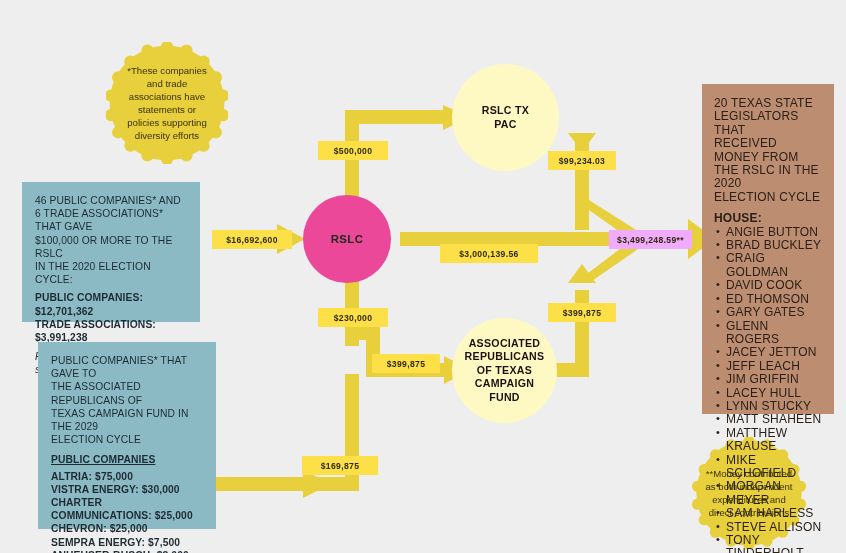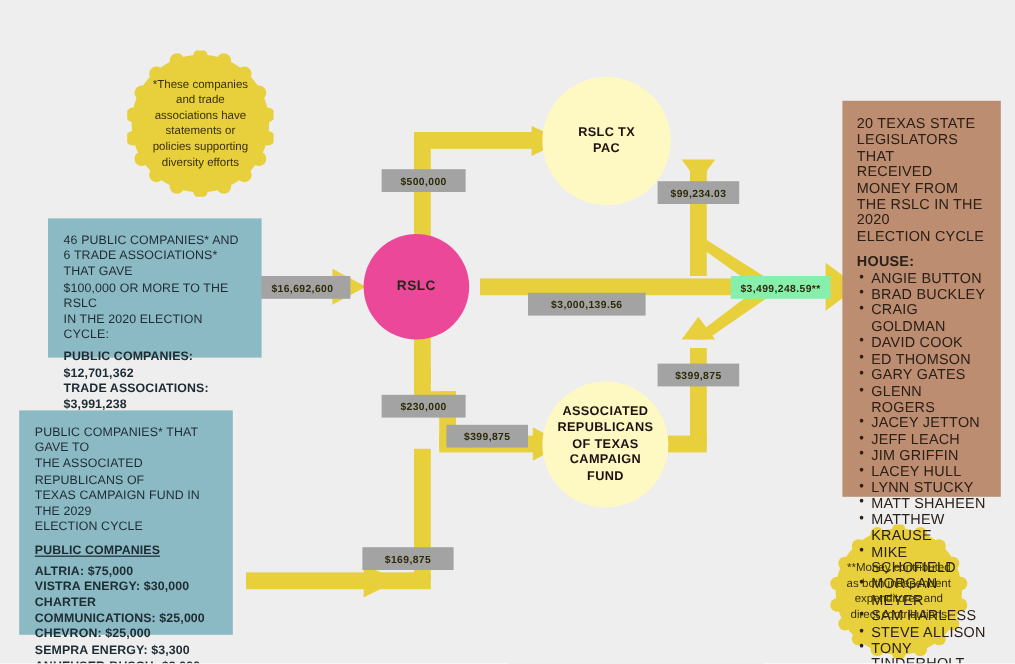--- a/index.html
+++ b/index.html
@@ -34,24 +34,24 @@
   .greencircle{border-radius:50%;background:#ec4899;color:#21281a;display:flex;
           align-items:center;justify-content:center;text-align:center;
           font-weight:bold;font-size:11.4px;letter-spacing:.4px;}
 
   .burst{display:flex;align-items:center;justify-content:center;text-align:center;
          color:#3a3206;font-size:9.6px;line-height:13px;padding:0 16px;box-sizing:border-box;}
   .burst-bg{position:absolute;left:0;top:0;width:100%;height:100%;}
   .burst-tx{position:relative;z-index:2;width:100%;}
 
   
-  .money{position:absolute;background:#a3a3a3;color:#2e2a08;font-size:8.6px;
+  .money{position:absolute;background:#fde047;color:#2e2a08;font-size:8.6px;
          font-weight:bold;letter-spacing:.35px;display:flex;align-items:center;
          justify-content:center;height:19px;white-space:nowrap;}
-  .money.dark{background:#86efac;}
+  .money.dark{background:#f0abfc;}
 </style>
 </head>
 <body>
 
 <div id="canvas">
 
   <svg id="flow" viewBox="0 0 846 553" xmlns="http://www.w3.org/2000/svg">
     <g fill="#e8cf3c" stroke="none">
 
       <rect x="212" y="232" width="75" height="14"></rect>
@@ -97,21 +97,21 @@
   <div class="money" style="left:212px;top:230px;width:80px;">$16,692,600</div>
 
   <div class="money" style="left:318px;top:141px;width:70px;">$500,000</div>
 
   <div class="money" style="left:548px;top:151px;width:68px;">$99,234.03</div>
 
   <div class="money" style="left:440px;top:244px;width:98px;">$3,000,139.56</div>
 
   <div class="money dark" style="left:609px;top:230px;width:83px;">$3,499,248.59**</div>
 
-  <div class="money" style="left:318px;top:308px;width:70px;margin-top:21px;">$230,000</div>
+  <div class="money" style="left:318px;top:308px;width:70px;">$230,000</div>
 
   <div class="money" style="left:372px;top:354px;width:68px;">$399,875</div>
 
   <div class="money" style="left:548px;top:303px;width:68px;">$399,875</div>
 
   <div class="money" style="left:302px;top:426px;width:76px;margin-top:30px;">$169,875</div>
 
   <div class="node" style="left:686px;top:437px;width:126px;height:112px;">
     <svg class="burst-bg" viewBox="0 0 100 100">
       <circle cx="50" cy="50" r="47" fill="#e8cf3c"></circle>
@@ -163,42 +163,42 @@
         <circle cx="10" cy="29" r="5"></circle>
           <circle cx="20" cy="16" r="5"></circle>
           <circle cx="34" cy="7" r="5"></circle>
       </g>
     </svg>
     <div class="burst" style="position:absolute;left:0;top:0;width:100%;height:100%;">
       <div class="burst-tx">*These companies and trade associations have statements or policies supporting diversity efforts</div>
     </div>
   </div>
 
-  <div class="node bluebox" style="left:22px;top:182px;width:178px;height:116px;margin-left:18px;">
+  <div class="node bluebox" style="left:22px;top:182px;width:178px;height:140px;">
     <div class="hd">46 PUBLIC COMPANIES* AND</div>
     <div class="hd">6 TRADE ASSOCIATIONS* THAT GAVE</div>
     <div class="hd">$100,000 OR MORE TO THE RSLC</div>
     <div class="hd">IN THE 2020 ELECTION CYCLE:</div>
     <div class="bold" style="margin-top:5px;">PUBLIC COMPANIES: $12,701,362</div>
     <div class="bold">TRADE ASSOCIATIONS: $3,991,238</div>
     <div class="ital">Please refer to Appendix A for specific contribution totals.</div>
   </div>
 
-  <div class="node bluebox" style="left:16px;top:342px;width:178px;height:187px;">
+  <div class="node bluebox" style="left:38px;top:342px;width:178px;height:187px;">
     <div class="hd">PUBLIC COMPANIES* THAT GAVE TO</div>
     <div class="hd">THE ASSOCIATED REPUBLICANS OF</div>
     <div class="hd">TEXAS CAMPAIGN FUND IN THE 2029</div>
     <div class="hd">ELECTION CYCLE</div>
     <div><span class="ul">PUBLIC COMPANIES</span></div>
     <div class="li">ALTRIA: $75,000</div>
     <div class="li">VISTRA ENERGY: $30,000</div>
     <div class="li">CHARTER</div>
     <div class="li">COMMUNICATIONS: $25,000</div>
     <div class="li">CHEVRON: $25,000</div>
-    <div class="li">SEMPRA ENERGY: $3,300</div>
+    <div class="li">SEMPRA ENERGY: $7,500</div>
     <div class="li">ANHEUSER-BUSCH: $3,000</div>
 
   </div>
 
   <div class="node greencircle" style="left:303px;top:195px;width:88px;height:88px;">
     <span>RSLC</span>
   </div>
 
   <div class="node circle" style="left:452px;top:64px;width:107px;height:107px;">
     <span style="white-space:pre-line;">RSLC TX

